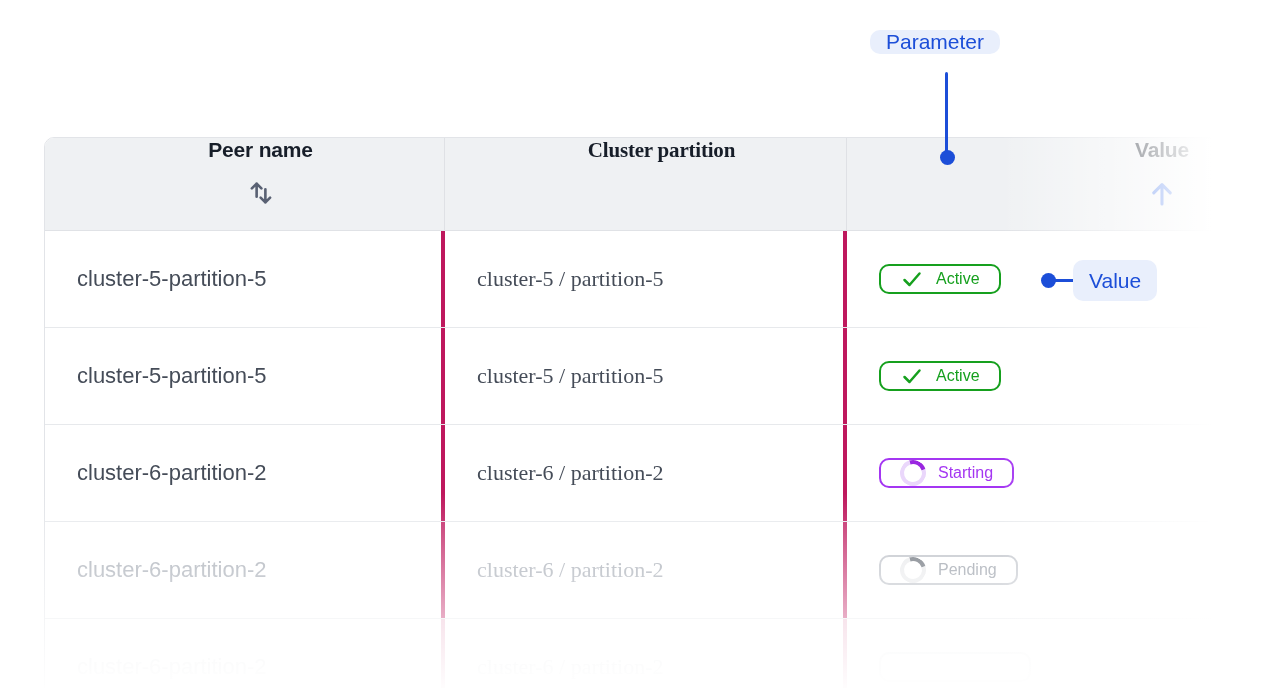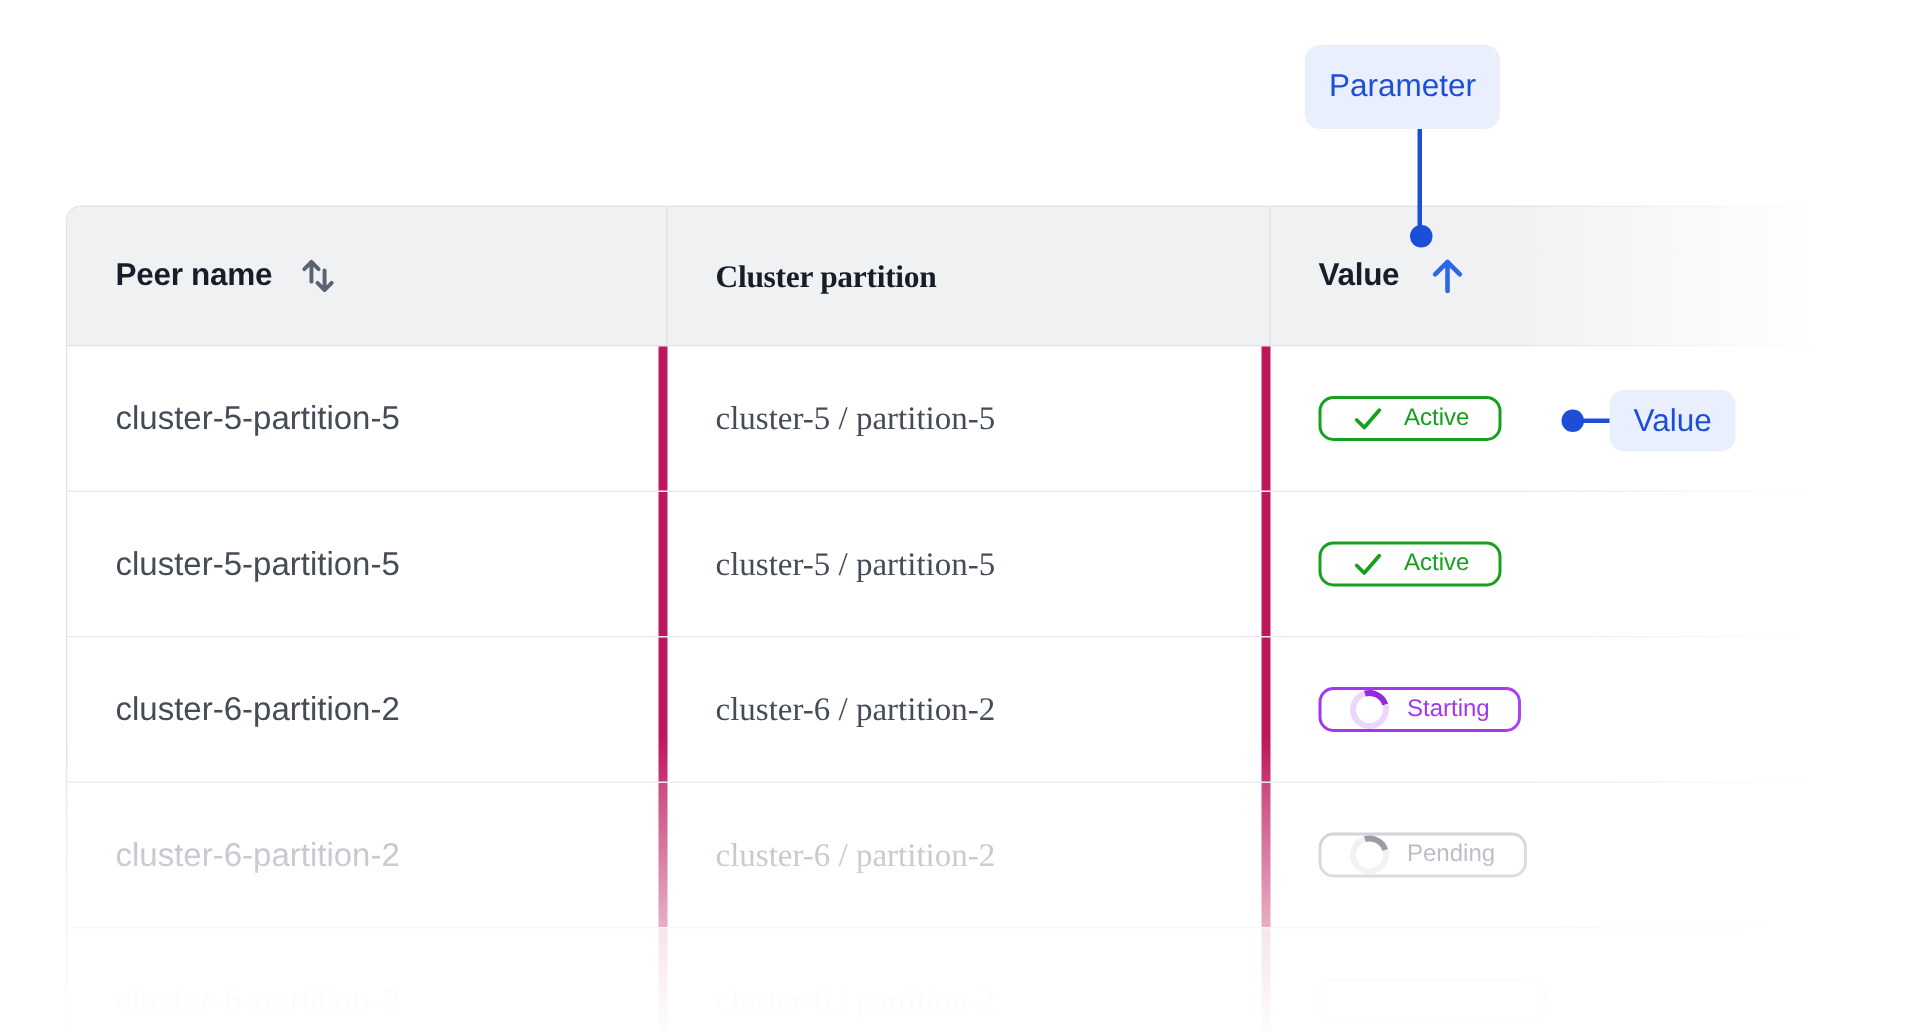--- a/index.html
+++ b/index.html
@@ -10,33 +10,33 @@
 
   
   .table-wrap {
     position:absolute; left:44px; top:137px; width:1400px;
     background:#ffffff; border:1px solid #e2e4e8; border-radius:10px;
     overflow:hidden; z-index:1;
   }
   .thead { display:flex; height:92px; background:#eff1f3; border-bottom:1px solid #e0e2e6; }
   .th {
     display:flex; align-items:center; gap:16px; padding-left:32px; box-sizing:border-box;
-    font-size:21px; font-weight:700; color:#171e29; letter-spacing:-0.2px;
+    font-size:21px; font-weight:700; color:#171e29; letter-spacing:-0.2px;flex-direction:column;
   }
   .c1 { width:400px; }
   .c2 { width:402px;font-family:Liberation Serif, serif; }
   .c3 { flex:1; }
   .th.c1, .th.c2 { border-right:1px solid #dfe1e5; }
 
   .row { display:flex; height:96px; border-bottom:1px solid #e7e9ec; background:#fff; }
   .cell {
     display:flex; align-items:center; padding-left:32px; box-sizing:border-box;
     font-size:22px; color:#454c58;
   }
-  .cell.c1, .cell.c2 { border-right:6px solid #be185d; }
+  .cell.c1, .cell.c2 { border-right:4px solid #be185d; }
   .row.dim .cell { color:#9da3ad; }
   .row.dim { opacity:0.92; }
   .row.ghost { opacity:0.30; }
   .row.ghost .cell { color:#b9bec6; }
 
   
   .badge {
     display:inline-flex; align-items:center; gap:12px; height:30px; padding:0 19px;
     border-radius:10px; border:2px solid; box-sizing:border-box;
     font-size:16px; font-weight:500; background:#fff;
@@ -63,21 +63,21 @@
     position:absolute; left:0; bottom:0; width:100%; height:195px; z-index:5; pointer-events:none;
     background:linear-gradient(to bottom, rgba(255,255,255,0) 0%, rgba(255,255,255,0.97) 100%);
   }
 
   
   .pill {
     position:absolute; z-index:10; display:inline-flex; align-items:center;
     padding:0 16px; border-radius:10px; background:#e9effc; color:#1c4ed8;
     font-size:21px; font-weight:500;
   }
-  #param-pill { left:870px; top:30px; height:56px; }
+  #param-pill { left:870px; top:30px; height:24px; }
   #value-pill { left:1073px; top:260px; height:41px; }
   .vline { position:absolute; z-index:9; left:945px; top:72px; width:3px; height:80px; background:#1c4ed8; border-radius:2px; }
   .hline { position:absolute; z-index:9; left:1053px; top:279px; width:80px; height:3px; background:#1c4ed8; border-radius:2px; }
   .dot   { position:absolute; z-index:10; width:15px; height:15px; border-radius:50%; background:#1c4ed8; }
   #param-dot { left:940px; top:150px; }
   #value-dot { left:1041px; top:273px; }
 
   .sorticon { display:inline-flex; }
 </style>
 </head>

